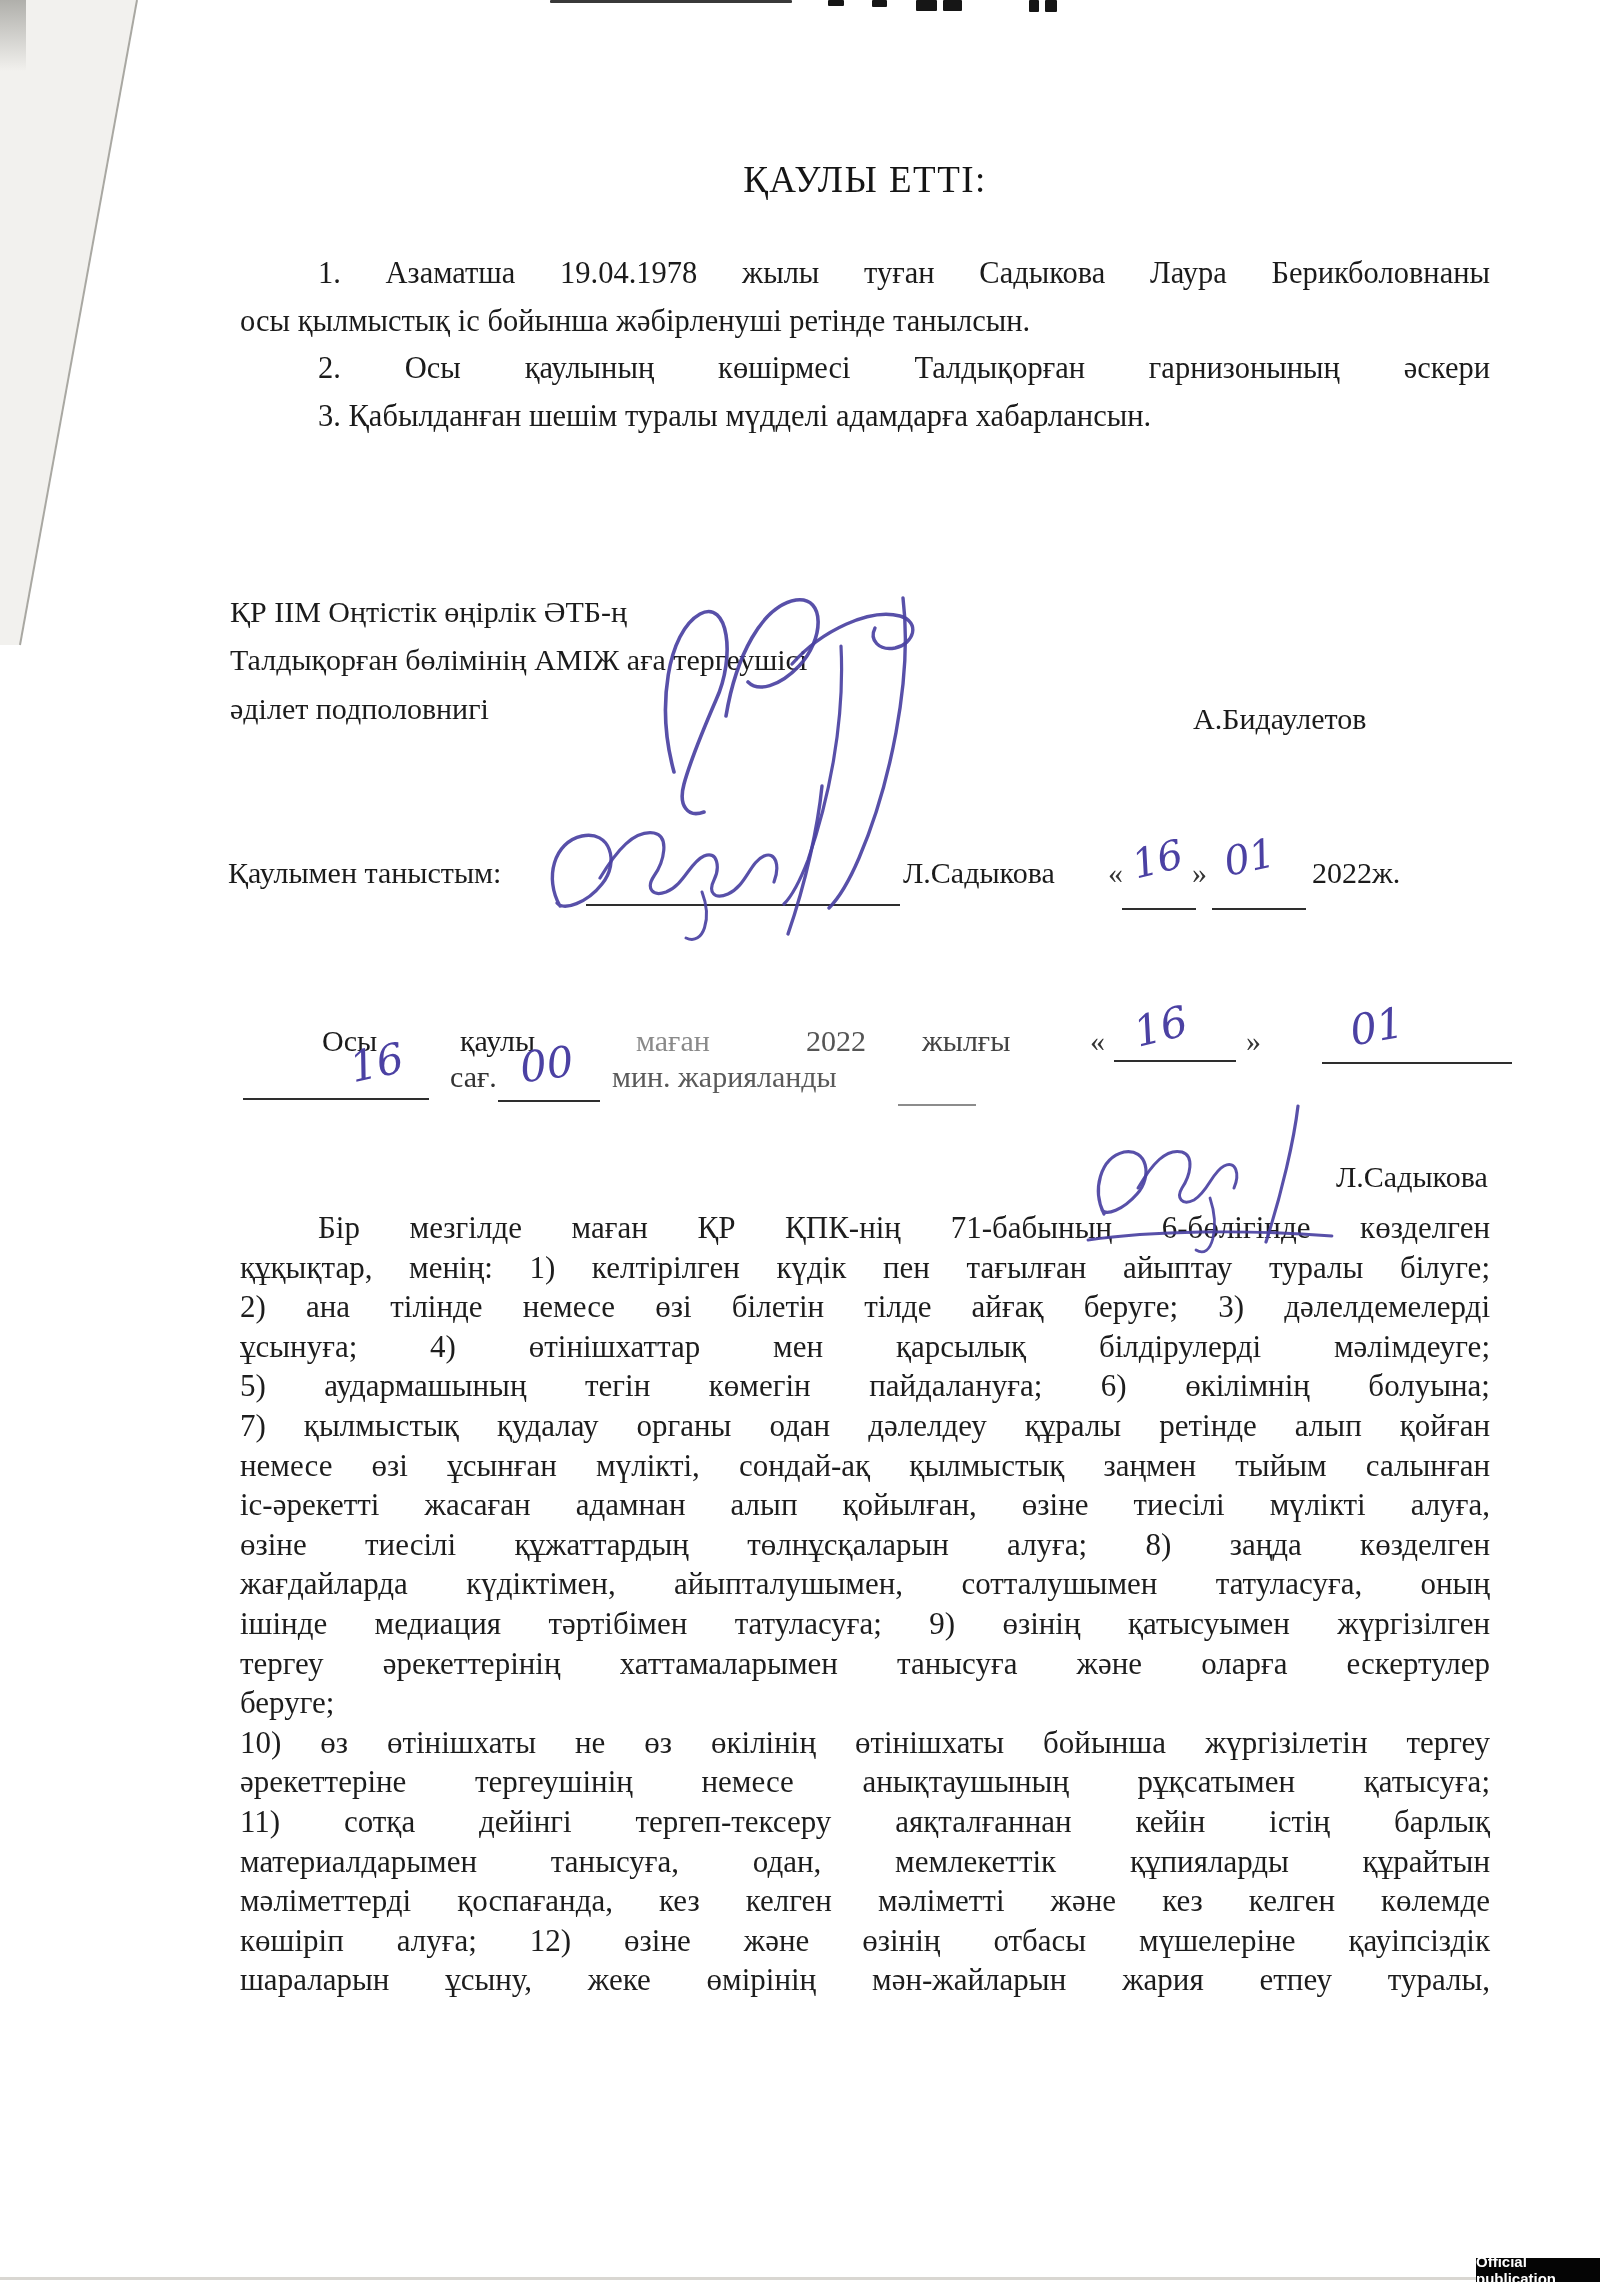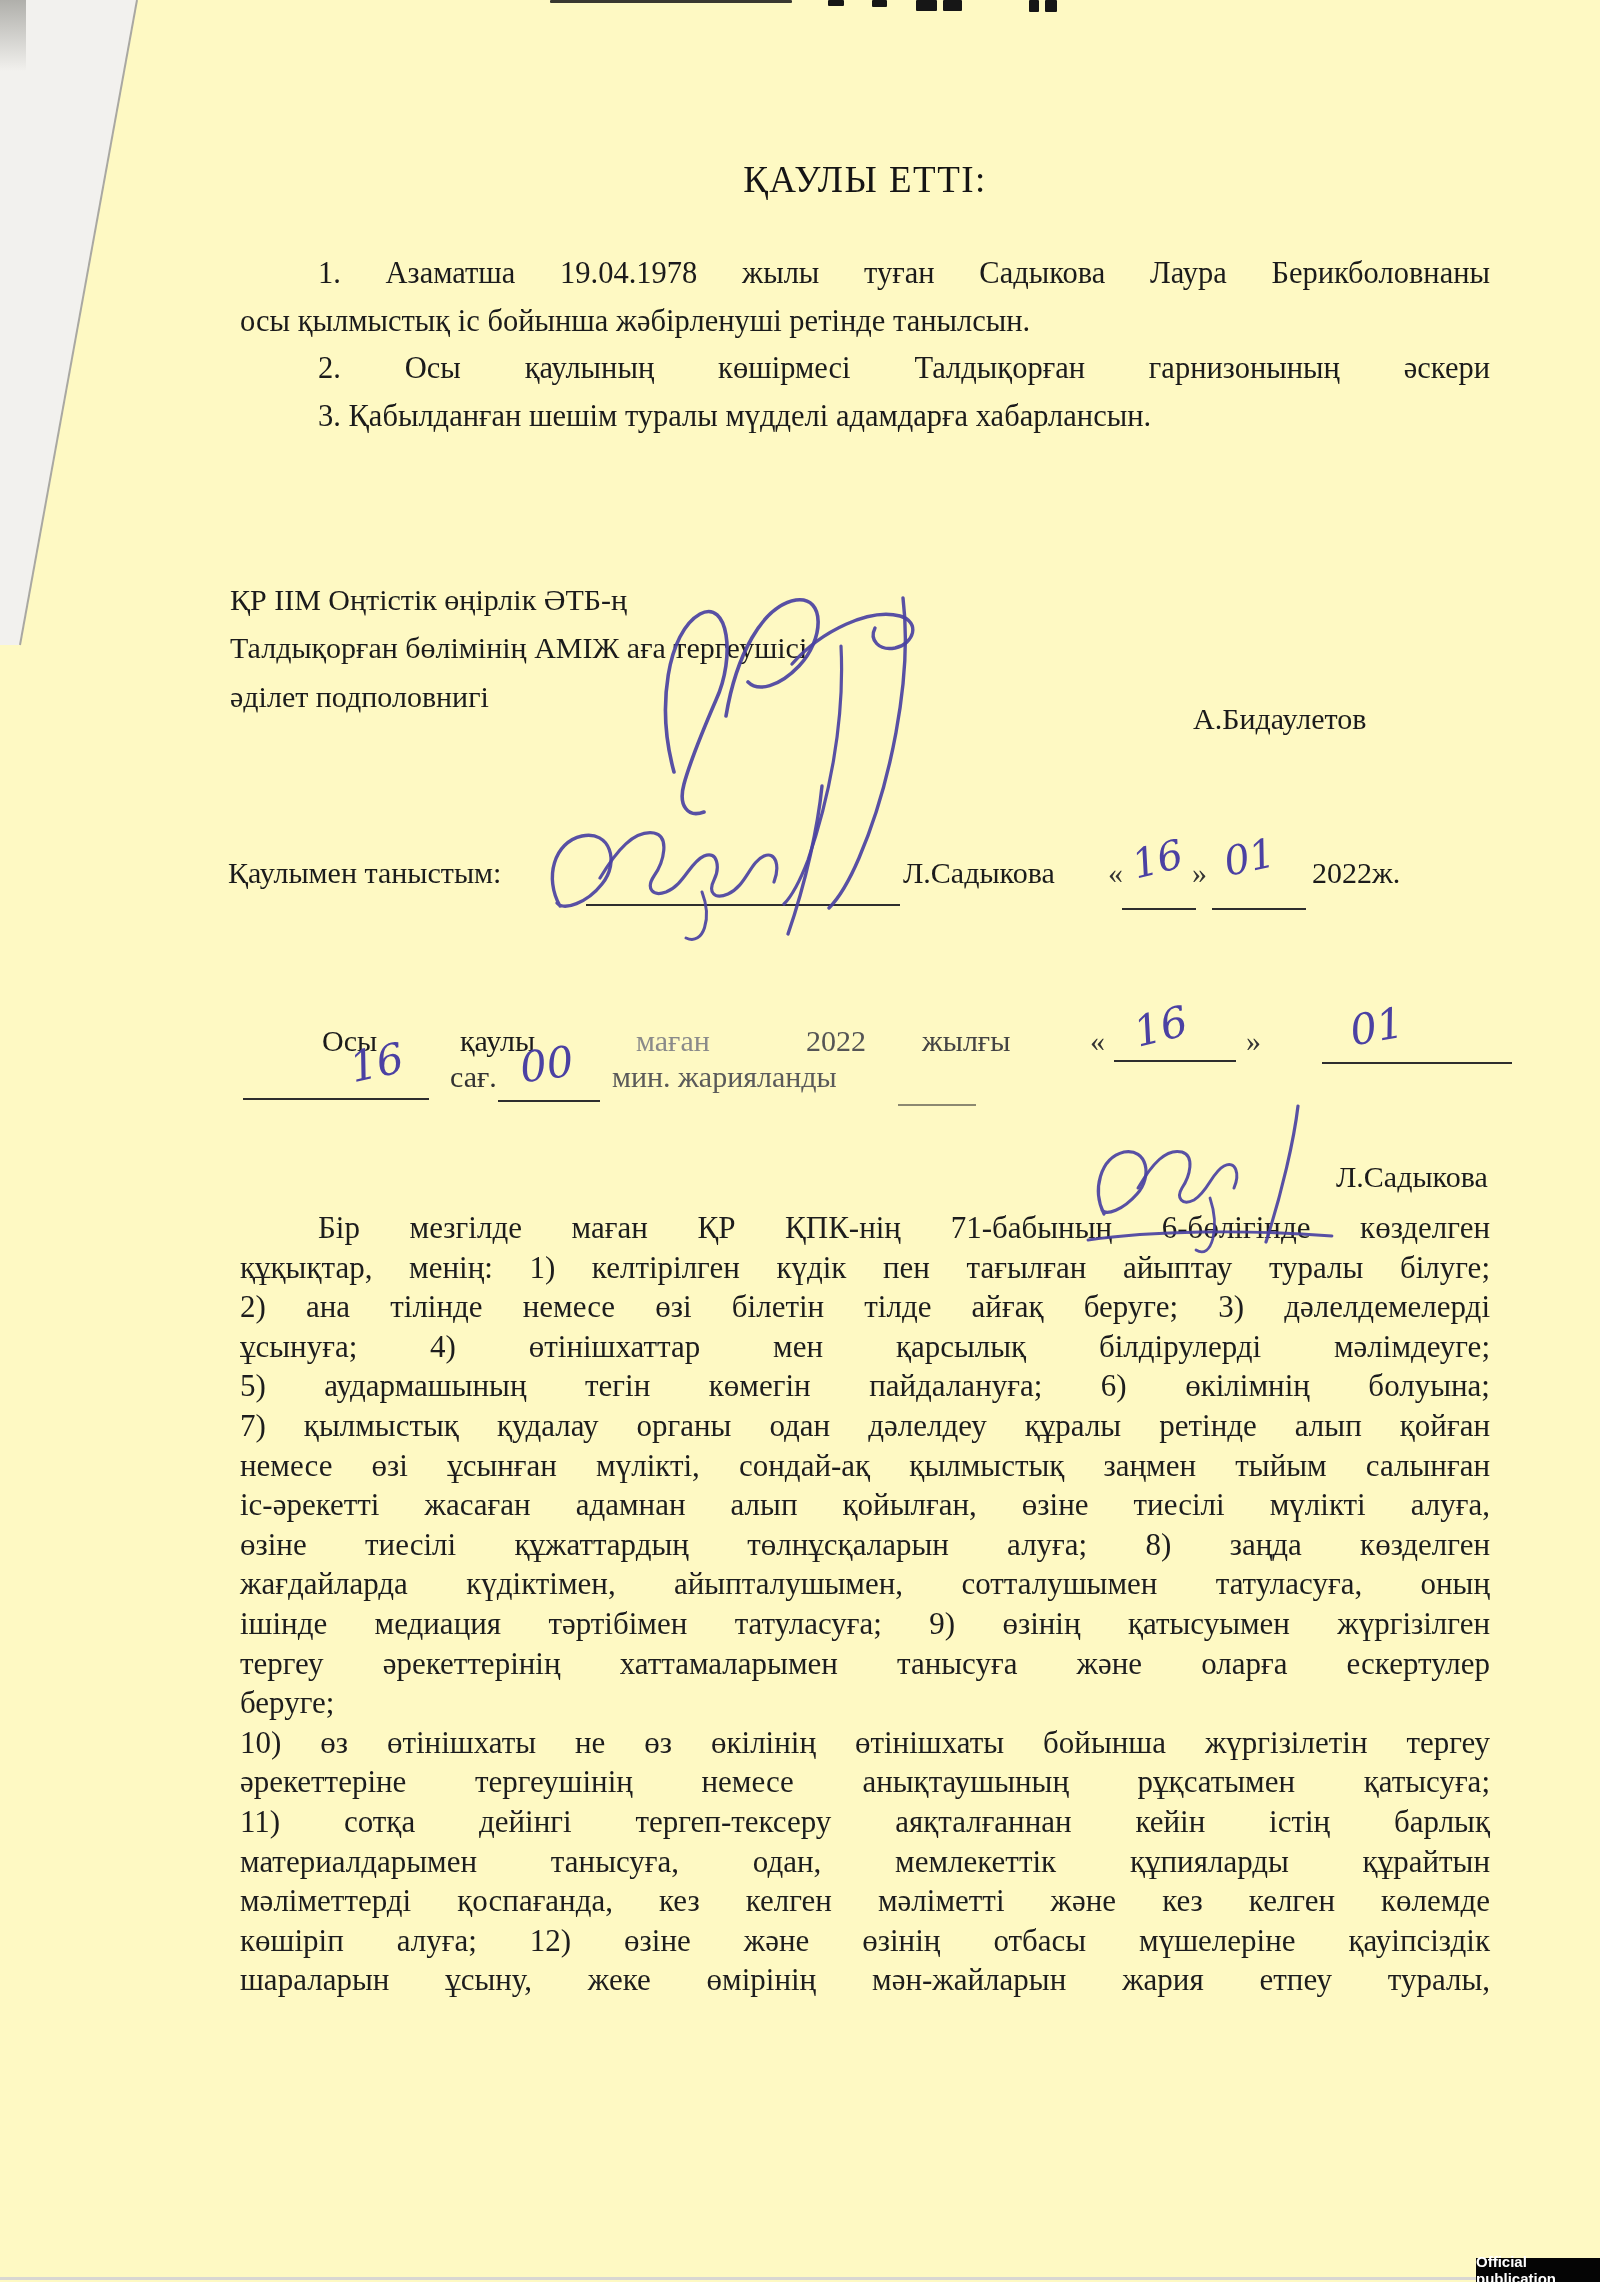--- a/index.html
+++ b/index.html
@@ -1,18 +1,18 @@
 <!DOCTYPE html>
 <html><head>
 <meta charset="utf-8">
 <style>
   html,body{margin:0;padding:0;background:#e8e8e6;}
   .page{
     position:relative;width:1600px;height:2282px;margin:0 auto;
-    background:#fef9c3;overflow:hidden;
+    background:#ffffff;overflow:hidden;
     font-family:"Liberation Serif","DejaVu Serif",serif;color:#1b1b1b;
   }
   
   .artifact{position:absolute;background:#161616;border-radius:1px;}
   .edge-svg{position:absolute;left:0;top:0;}
   .corner-smudge{
     position:absolute;left:0;top:0;width:26px;height:84px;opacity:.5;
     background:linear-gradient(180deg,#6e6e68 0%,rgba(110,110,104,0) 85%);
   }
   .bottom-shadow{position:absolute;left:0;top:2277px;width:1600px;height:3px;background:#d9d7d2;}
@@ -20,21 +20,21 @@
   .title{
     position:absolute;left:240px;top:158px;width:1250px;
     font-size:37px;letter-spacing:1.5px;text-align:center;color:#151515;
   }
   .res-block{position:absolute;left:240px;top:250px;width:1250px;font-size:30.5px;}
   .res-block .ln{line-height:47.6px;text-align:justify;text-align-last:justify;}
   .body-block{position:absolute;left:240px;top:1208px;width:1250px;font-size:31px;color:#1d1d1d;}
   .body-block .ln{line-height:39.6px;text-align:justify;text-align-last:justify;}
   .ln.ind{padding-left:78px;}
   .ln.last{text-align-last:left;}
-  .officer-block{position:absolute;left:230px;top:576px;width:980px;font-size:30px;}
+  .officer-block{position:absolute;left:230px;top:588px;width:980px;font-size:30px;}
   .officer-block .ln{line-height:48.4px;text-align:left;text-align-last:left;}
   .abs{position:absolute;font-size:30px;white-space:nowrap;}
   .rule{position:absolute;height:0;border-top:2.5px solid #2e2e2e;}
   .rule.faint{opacity:.55;}
   .hw{
     position:absolute;font-family:"DejaVu Serif",serif;font-style:italic;
     color:#4b41a3;font-size:40px;white-space:nowrap;display:inline-block;
   }
   .faded1{color:#8a8a8a;}
   .faded2{color:#555555;}

